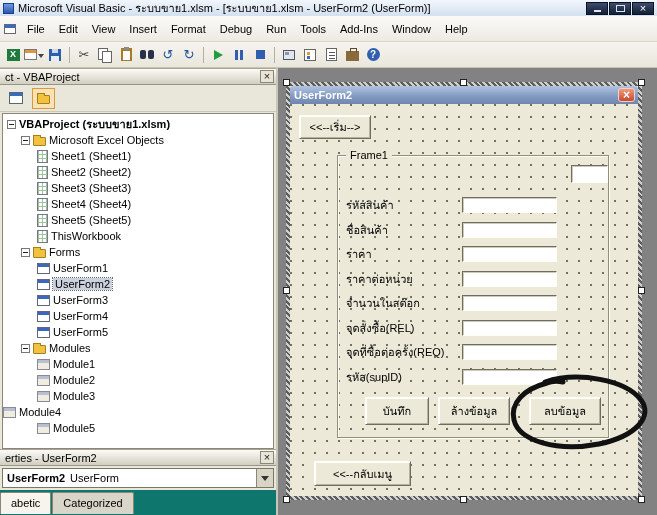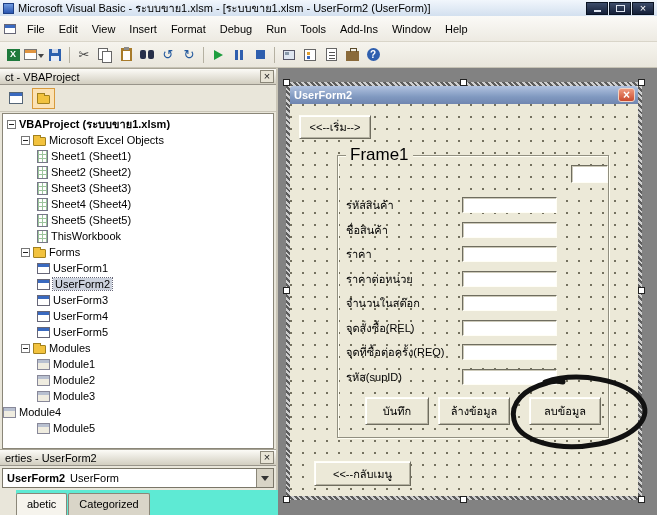--- a/index.html
+++ b/index.html
@@ -103,21 +103,21 @@
   .g-module{width:13px;height:11px;background:#efece0;border:1px solid #889;flex:none}
   .g-module::before{content:"";display:block;height:3px;background:#b8c0d0}
   .tfold{flex:none}
 
   
   .combo{position:absolute;left:2px;top:400px;width:272px;height:20px;background:#fff;border:1px solid #7a7668;
     display:flex;align-items:center;padding-left:4px;font-size:11px}
   .combo .ot{margin-left:5px}
   .dd{margin-left:auto;width:17px;height:18px;background:#d8d4c6;border-left:1px solid #8a8678;display:flex;align-items:center;justify-content:center;flex:none}
   .dd::before{content:"";border:4px solid transparent;border-top:5px solid #333;margin-top:4px}
-  .tabs{position:absolute;left:16px;top:422px;width:276px;height:25px;display:flex;align-items:center;background:#5eead4;padding-top:2px}
+  .tabs{position:absolute;left:0;top:422px;width:276px;height:25px;display:flex;align-items:flex-start;background:#0f766e;padding-top:2px}
   .tab{font-size:11px;padding:4px 10px 5px 10px;background:#d9d5c8;border:1px solid #8a8678;border-bottom:none;border-radius:2px 2px 0 0;margin-right:1px}
   .tab.active{background:#f6f4ed}
 
   
   .selwrap{position:absolute;left:8px;top:14px;width:356px;height:418px;padding:4px;
     background:repeating-linear-gradient(45deg,#5c5c5c 0 2px,#cfcfcf 2px 4px)}
   .h{position:absolute;width:7px;height:7px;background:#fff;border:1px solid #222;z-index:6}
   .formwin{width:100%;height:100%;position:relative;background:#ece9d8}
   .ftitle{height:18px;background:linear-gradient(#b2c3e0,#8099c0 60%,#7086b0);display:flex;align-items:center;
     padding:0 4px;border-radius:3px 3px 0 0;position:relative}
@@ -126,21 +126,21 @@
     background:linear-gradient(#f09a7e,#c94a2e);border:1px solid #f0d2c4;display:flex;align-items:center;justify-content:center}
   .fclose::before{content:"×";color:#fff;font-size:12px;font-weight:bold;line-height:1}
   .fbody{position:absolute;left:0;right:0;top:18px;bottom:0;background-color:#ece9d8;
     background-image:radial-gradient(circle,#74715f 1px,transparent 1.3px);background-size:12px 12px;background-position:7px 7px}
   .vbbtn{position:absolute;background:#ece9d8;border:1px solid;border-color:#fffef6 #6f6d5f #6f6d5f #fffef6;
     box-shadow:inset 1px 1px 0 #fff,inset -1px -1px 0 #b5b2a2;display:flex;align-items:center;justify-content:center;
     font-size:11px;color:#000;white-space:nowrap}
   .vbtxt{position:absolute;background:#fff;border:1px solid;border-color:#6f6d5f #fffef6 #fffef6 #6f6d5f;
     box-shadow:inset 1px 1px 0 #cdcaba}
   .frame{position:absolute;border:1px solid #918f80;box-shadow:inset 1px 1px 0 #fffef2,1px 1px 0 #fffef2}
-  .fcap{position:absolute;top:-8px;left:8px;background:#ece9d8;padding:0 4px;font-size:17px;line-height:14px}
+  .fcap{position:absolute;top:-8px;left:8px;background:#ece9d8;padding:0 4px;font-size:11px;line-height:14px}
   .flabel{position:absolute;font-size:11px;line-height:15px;color:#000;white-space:nowrap}
 
   .anno{position:absolute;left:0;top:0;z-index:60;pointer-events:none}
 </style>
 </head>
 <body>
 
 <div id="app">
 
   <div class="titlebar">

